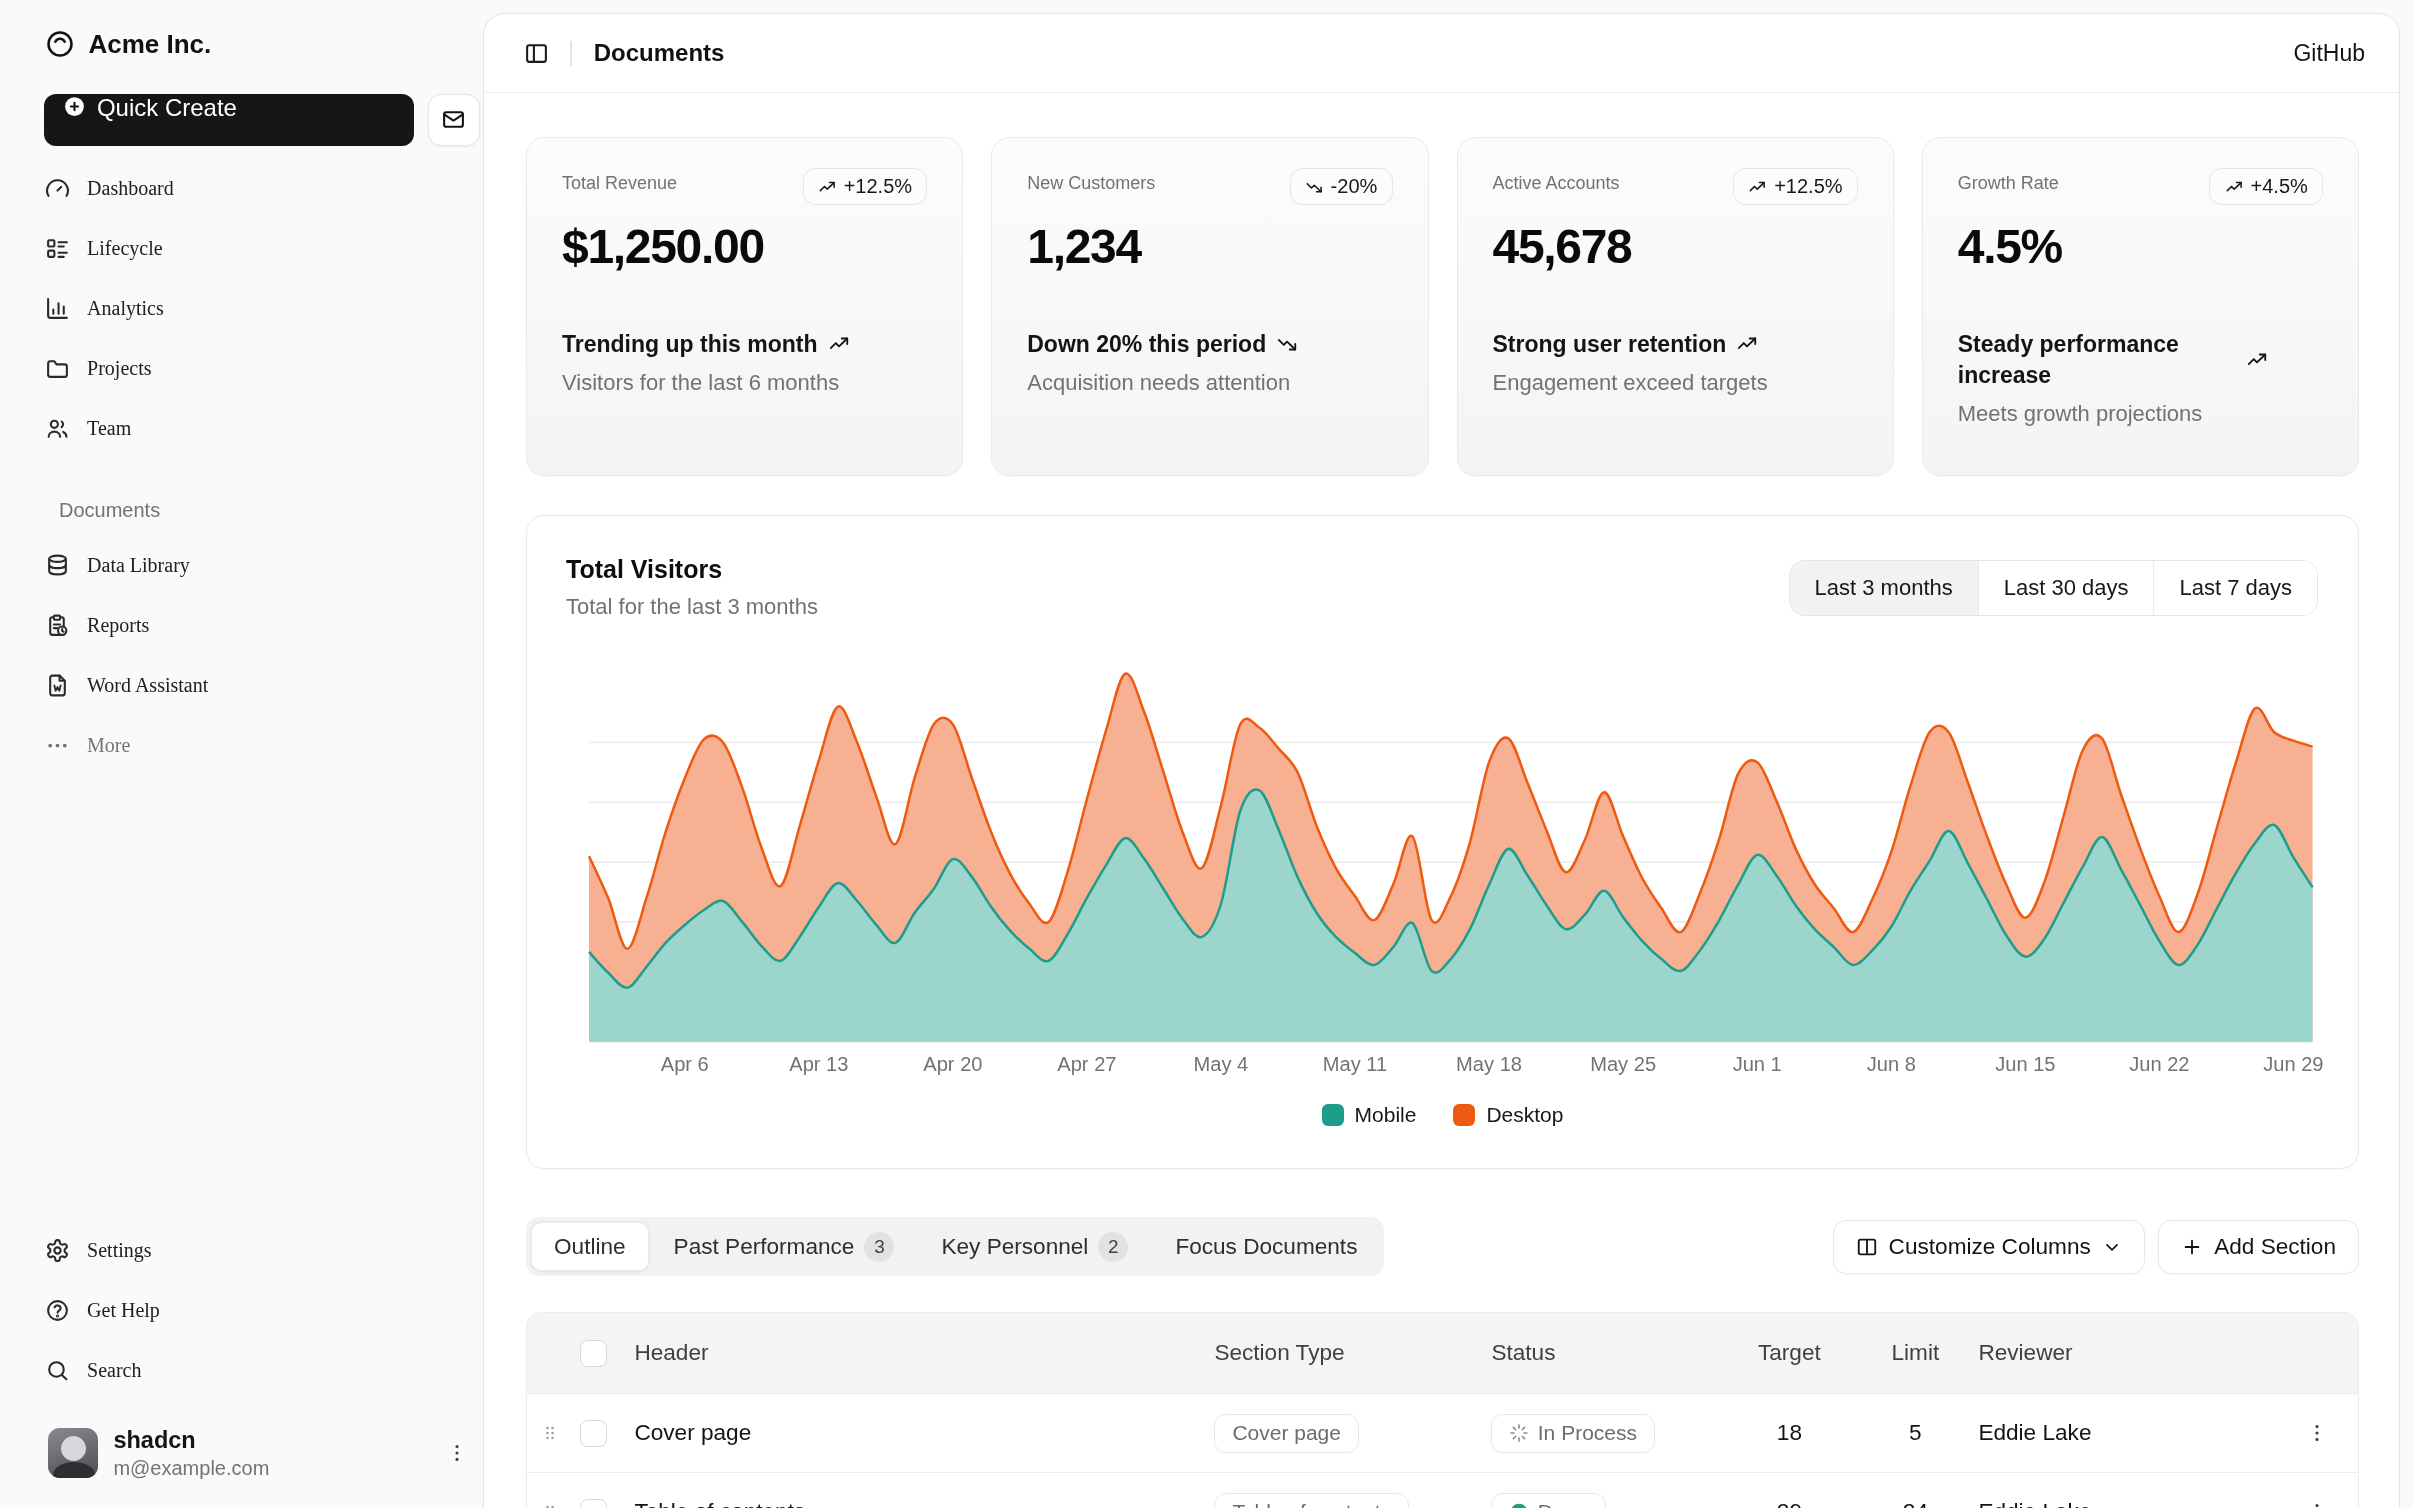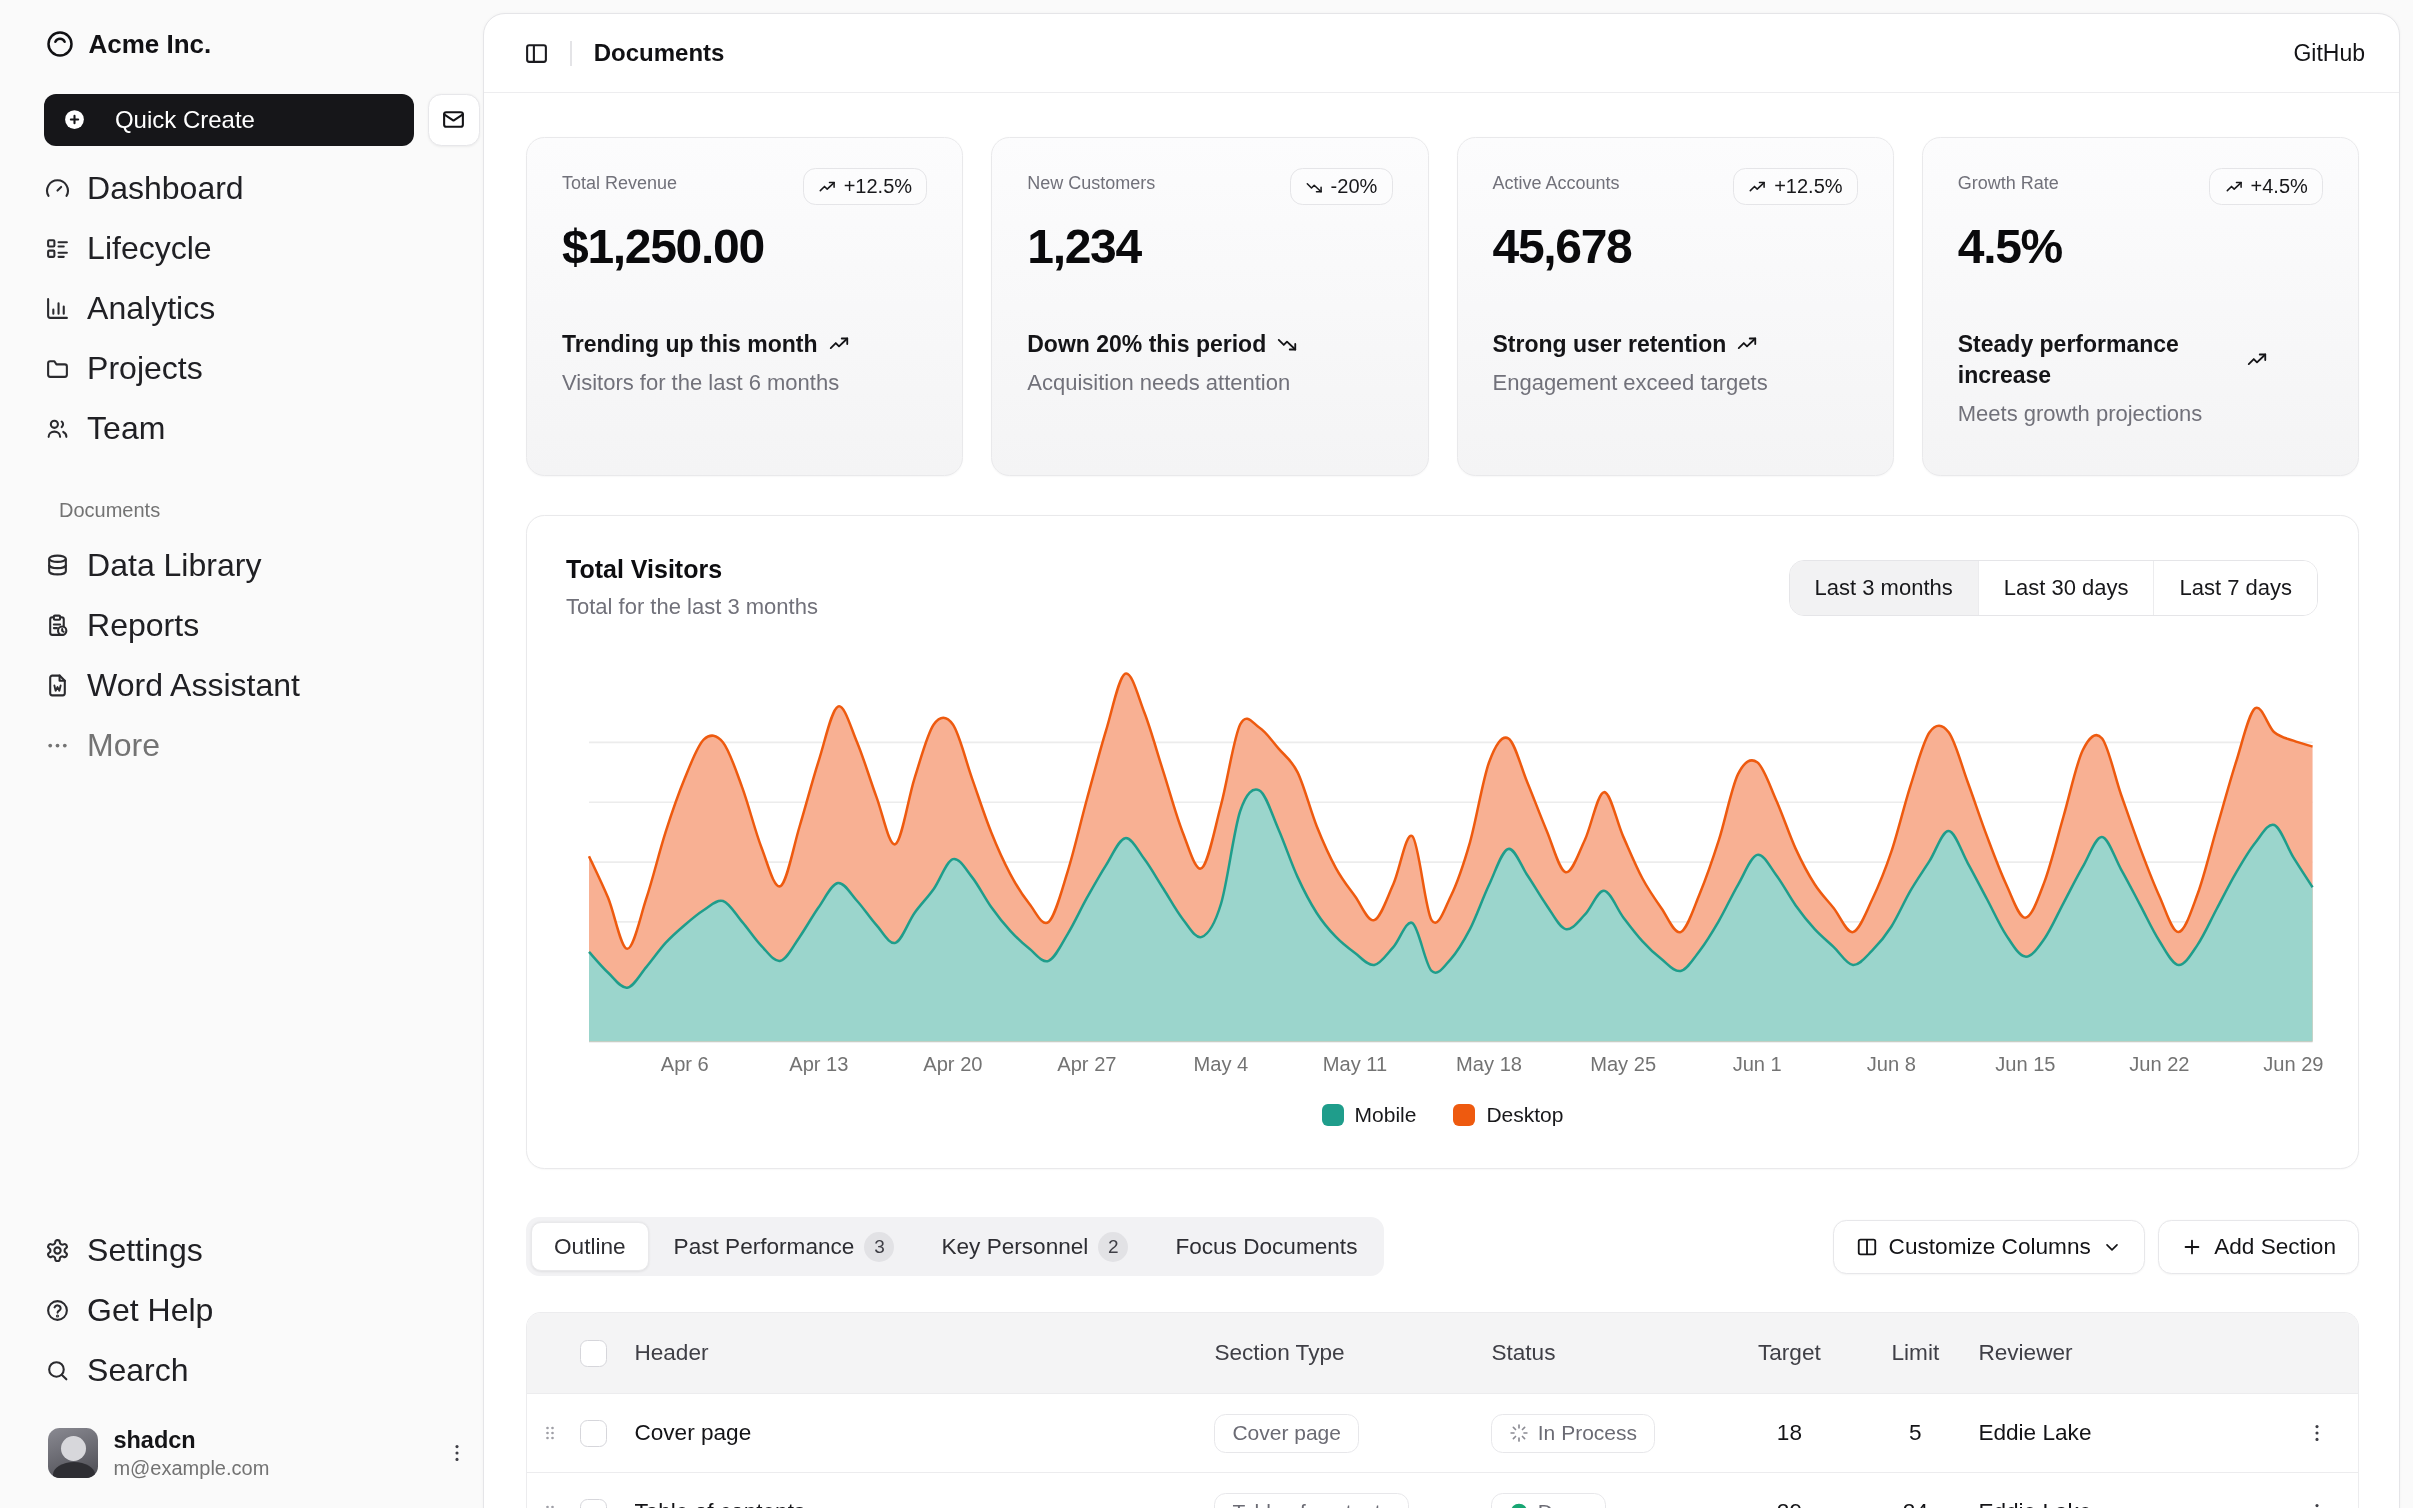--- a/index.html
+++ b/index.html
@@ -5,25 +5,25 @@
   * { margin:0; padding:0; box-sizing:border-box; }
   html,body { width:2413px; height:1508px; overflow:hidden; }
   body { background:#fafafa; font-family:"Liberation Sans","DejaVu Sans",sans-serif; color:#1b1b1f; }
   svg { display:block; }
 
   
   .sidebar { position:absolute; left:0; top:0; width:483px; height:1508px; display:flex; flex-direction:column; padding:0 0 20px 0;margin-left:20px; }
   .brand { display:flex; align-items:center; gap:13.4px; margin:28.5px 25px 0 25px; }
   .brand-name { font-size:26px; font-weight:700; color:#111114; }
   .quick-row { display:flex; align-items:center; gap:13.4px; margin:34px 23.5px 0 23.5px; }
-  .quick-btn { flex:1; height:52px; background:#161619; color:#fff; border:none; border-radius:12px; display:flex; align-items:center; gap:28px; padding:0 18.4px; font-size:24px; font-weight:500; font-family:inherit; cursor:pointer; }
+  .quick-btn { flex:1; height:52px; background:#161619; color:#fff; border:none; border-radius:12px; display:flex; gap:10px; padding:0 18.4px; font-size:24px; font-weight:500; font-family:inherit; cursor:pointer; }
   .mail-btn { width:52px; height:52px; background:#fff; border:1.7px solid #e7e7ea; border-radius:13.4px; display:flex; align-items:center; justify-content:center; box-shadow:0 0.8px 2.5px rgba(0,0,0,.06); cursor:pointer; }
   .nav { list-style:none; margin-top:13.4px; padding:0 11.7px; }
   .nav.docs { margin-top:6.7px; }
-  .nav-item { height:60px; display:flex; align-items:center; gap:17px; padding:0 13.4px; border-radius:11.7px; font-size:32px; color:#202024; cursor:pointer; }
+  .nav-item { height:60px; display:flex; align-items:center; gap:17px; padding:0 13.4px; border-radius:11.7px; font-size:20px; color:#202024; cursor:pointer;font-family:Liberation Serif, serif; }
   .nav-item .ic { width:25px; height:25px; flex:0 0 25px; color:#2a2a2e; }
   .nav-item.muted, .nav-item.muted .ic { color:#737373; }
   .section-label { margin:40px 0 6.7px 39px; font-size:20px; color:#737373; }
   .side-spacer { flex:1; }
   .user-row { display:flex; align-items:center; gap:15px; margin:18.4px 20px 0 20px; padding:8.4px; border-radius:13.4px; cursor:pointer; }
   .avatar { width:50px; height:50px; border-radius:11.7px; background:linear-gradient(160deg,#8a8a92,#4b4b52); position:relative; overflow:hidden; flex:0 0 50px; }
   .avatar:before { content:""; position:absolute; left:12.6px; top:7.5px; width:25px; height:25px; border-radius:50%; background:#d7d7db; }
   .avatar:after { content:""; position:absolute; left:4.2px; top:34px; width:42px; height:25px; border-radius:50% 50% 0 0; background:#2e2e33; }
   .user-meta { flex:1; line-height:1.15; }
   .user-name { font-size:23.5px; font-weight:700; color:#141417; }

